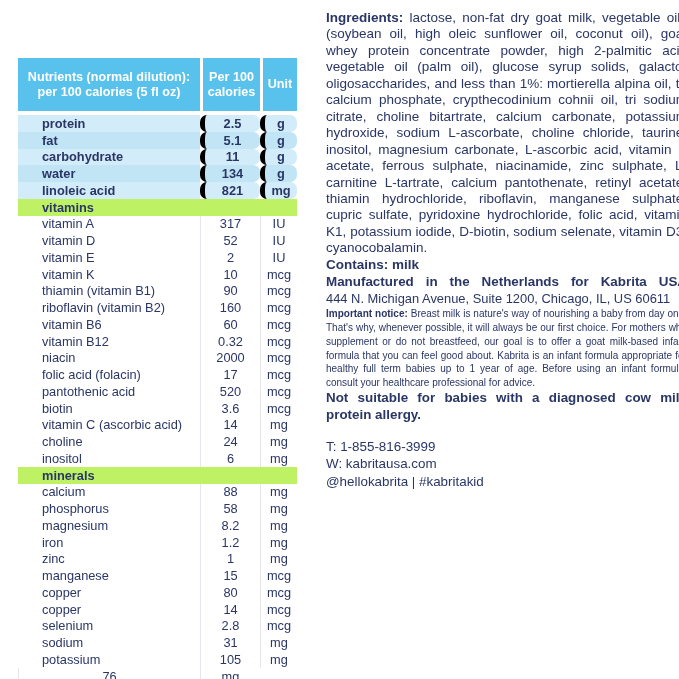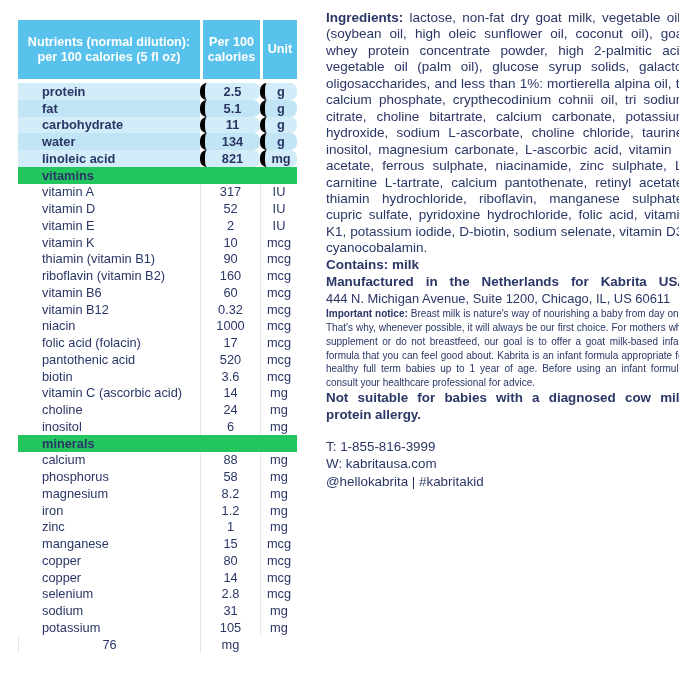--- a/index.html
+++ b/index.html
@@ -11,22 +11,23 @@
     background: #ffffff;
     font-family: "Liberation Sans", sans-serif;
     overflow: hidden;
   }
 
   
   .ntable { position: absolute; left: 18px; top: 20px; width: 279px; }
   .thead {
     display: grid;
     grid-template-columns: 182px 60px 37px;
-    height: 59px;
+    height: 53px;
     margin-bottom: 4px;
+    margin-top: 38px;
   }
   .th {
     background: #58c2ec;
     color: #ffffff;
     font-weight: bold;
     display: flex;
     align-items: center;
     justify-content: center;
     text-align: center;
     font-size: 12.6px;
@@ -46,21 +47,21 @@
   .td.name { padding-left: 24px; white-space: nowrap; }
   .td.val, .td.unit { justify-content: center; text-align: center; }
 
   .trow.normal .val, .trow.normal .unit { border-left: 1px solid #e6e6ec; }
 
   .trow.macro { font-weight: bold; }
   .trow.macro .val, .trow.macro .unit { border-left: 5px solid #000000; border-radius: 7px; }
   .trow.macro:nth-child(odd)  .td { background: #d3ecf9; }
   .trow.macro:nth-child(even) .td { background: #c2e5f6; }
 
-  .trow.section { font-weight: bold; background: #22c55e; grid-template-columns: 1fr; }
+  .trow.section { font-weight: bold; background: #bef264; grid-template-columns: 1fr; }
   .trow.section .td.name { width: 100%; }
 
   
   .right {
     position: absolute;
     left: 326px;
     top: 10px;
     width: 361px;
     color: #2a3666;
   }
@@ -155,21 +156,21 @@
           <div class="td val">60</div>
           <div class="td unit">mcg</div>
         </div>
         <div class="trow normal">
           <div class="td name">vitamin B12</div>
           <div class="td val">0.32</div>
           <div class="td unit">mcg</div>
         </div>
         <div class="trow normal">
           <div class="td name">niacin</div>
-          <div class="td val">1000</div>
+          <div class="td val">2000</div>
           <div class="td unit">mcg</div>
         </div>
         <div class="trow normal">
           <div class="td name">folic acid (folacin)</div>
           <div class="td val">17</div>
           <div class="td unit">mcg</div>
         </div>
         <div class="trow normal">
           <div class="td name">pantothenic acid</div>
           <div class="td val">520</div>

